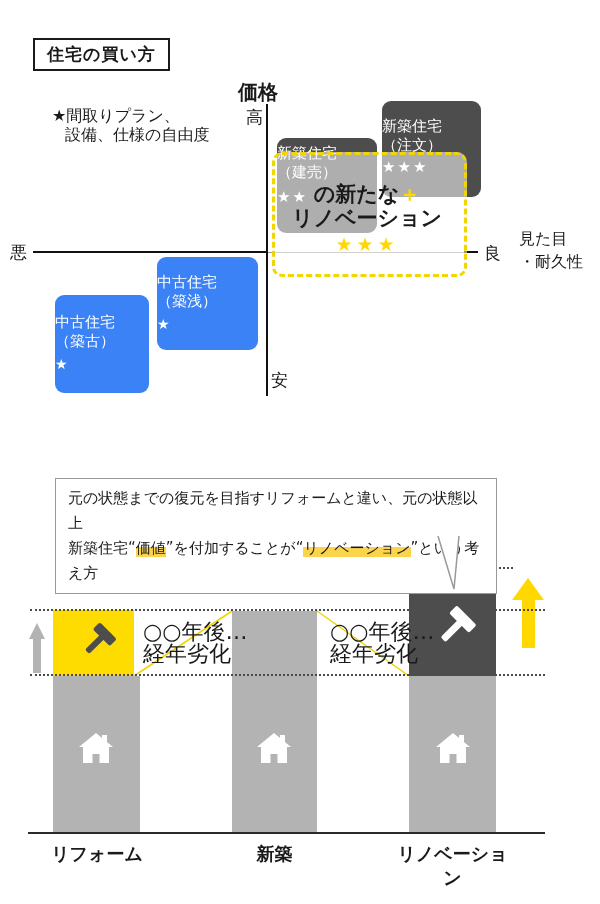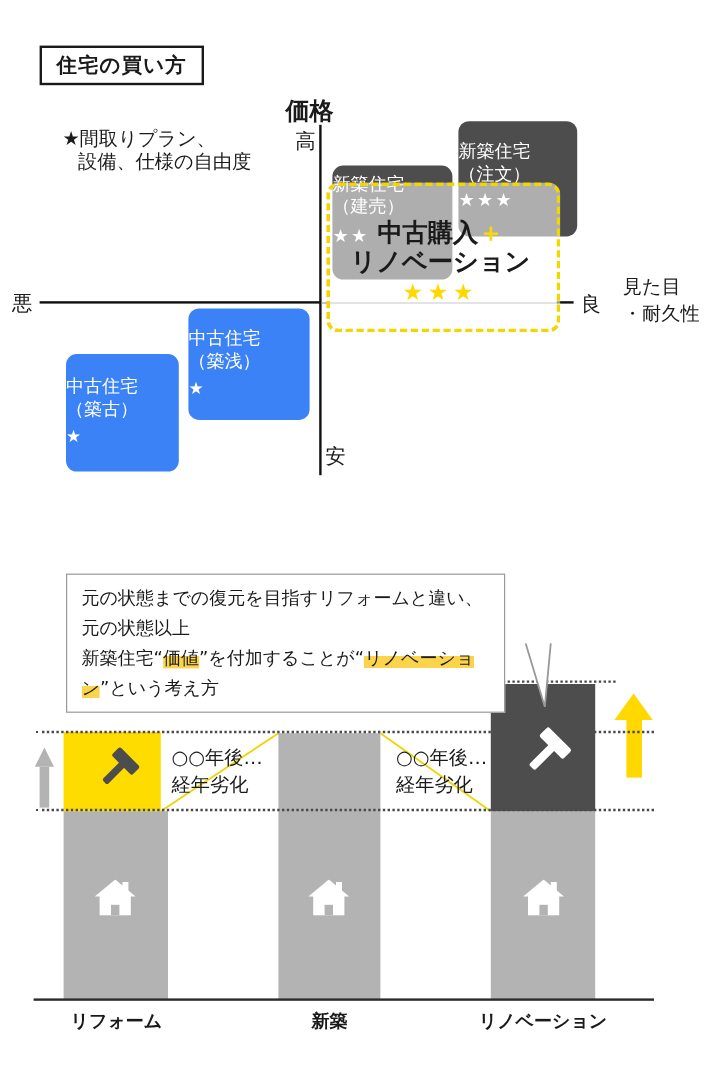--- a/index.html
+++ b/index.html
@@ -37,21 +37,21 @@
   .box-chikufuru .stars{margin-top:4px;font-size:14px;}
 
   .pick-overlay{left:272px;top:152px;width:195px;height:125px;border:3px dashed #f2d600;
                 border-radius:10px;background:rgba(255,255,255,0.55);z-index:3;box-sizing:border-box;}
   .pick-text{left:282px;top:182px;width:170px;text-align:center;z-index:4;
              font-size:21px;font-weight:bold;line-height:24px;}
   .pick-text .plus{color:#ffd800;}
   .pick-text .stars{color:#ffd800;font-size:19px;letter-spacing:4px;font-weight:normal;margin-top:2px;}
 
   
-  .callout-box{left:55px;top:478px;width:366px;box-sizing:border-box;border:1.5px solid #999;
+  .callout-box{left:55px;top:478px;width:442px;box-sizing:border-box;border:1.5px solid #999;
                padding:7px 12px;font-size:15px;line-height:25px;z-index:6;background:#fff;}
   .hl{background-image:linear-gradient(to top,#fbd44c 58%,transparent 58%);}
   .tail-svg{left:432px;top:536px;z-index:7;}
 
   .dotted{border-top:2px dotted #4a4a4a;height:0;}
   .dot-top{left:222px;top:567px;width:291px;z-index:3;}
   .dot-mid{left:30px;top:609px;width:515px;z-index:3;}
   .dot-bottom{left:30px;top:674px;width:515px;z-index:5;}
 
   .bar{background:#b3b3b3;z-index:1;}
@@ -62,36 +62,36 @@
   .top-renov{left:409px;top:570px;width:87px;height:106px;background:#4d4d4d;z-index:4;}
 
   .diag-svg{left:0;top:560px;z-index:1;}
   .icon{z-index:6;}
   .hammer-dark{left:75px;top:620px;}
   .hammer-white{left:429px;top:603px;}
   .house-1{left:79px;top:733px;}
   .house-2{left:257px;top:733px;}
   .house-3{left:436px;top:733px;}
 
-  .aging{font-size:16px;line-height:22px;z-index:6;}
+  .aging{font-size:22px;line-height:22px;z-index:6;}
   .aging-1{left:143px;top:621px;}
   .aging-2{left:330px;top:621px;}
 
   .arrow-up{z-index:2;}
   .arrow-up .head{width:0;height:0;margin:0 auto;}
   .arrow-up .stem{margin:0 auto;}
   .arrow-gray{left:29px;top:623px;width:16px;}
   .arrow-gray .head{border-left:8px solid transparent;border-right:8px solid transparent;border-bottom:16px solid #b3b3b3;}
   .arrow-gray .stem{width:8px;height:34px;background:#b3b3b3;}
   .arrow-yellow{left:512px;top:578px;width:32px;}
   .arrow-yellow .head{border-left:16px solid transparent;border-right:16px solid transparent;border-bottom:22px solid #ffd800;}
   .arrow-yellow .stem{width:13px;height:48px;background:#ffd800;}
 
   .baseline{left:28px;top:832px;width:517px;height:2px;background:#2b2b2b;z-index:1;}
-  .bar-label{top:842px;font-size:15px;font-weight:bold;text-align:center;z-index:2;}
+  .bar-label{top:842px;font-size:18px;font-weight:bold;text-align:center;z-index:2;}
   .label-reform{left:46px;width:102px;}
   .label-shinchiku{left:224px;width:101px;}
   .label-renov{left:390px;width:125px;}
 </style>
 </head>
 <body>
 
 <div class="stage">
 
   <div class="abs legend">
@@ -135,21 +135,21 @@
   </div>
 
   <div class="abs qbox gray box-chikufuru">
     <div>中古住宅</div>
     <div>（築古）</div>
     <div class="stars">★</div>
   </div>
 
   <div class="abs pick-overlay"></div>
   <div class="abs pick-text">
-    <div><span>中古購入</span><span class="plus">＋</span></div>
+    <div><span>の新たな</span><span class="plus">＋</span></div>
     <div>リノベーション</div>
     <div class="stars">★★★</div>
   </div>
 
   <div class="abs callout-box">
     <div>元の状態までの復元を目指すリフォームと違い、元の状態以上</div>
     <div><span>新築住宅“</span><span class="hl">価値</span><span>”を付加することが“</span><span class="hl">リノベーション</span><span>”という考え方</span></div>
   </div>
   <svg class="abs tail-svg" width="32" height="56" viewBox="0 0 32 56">
     <path d="M6,0 L22,53 L27,0" fill="#ffffff" stroke="#999999" stroke-width="1.5"></path>

